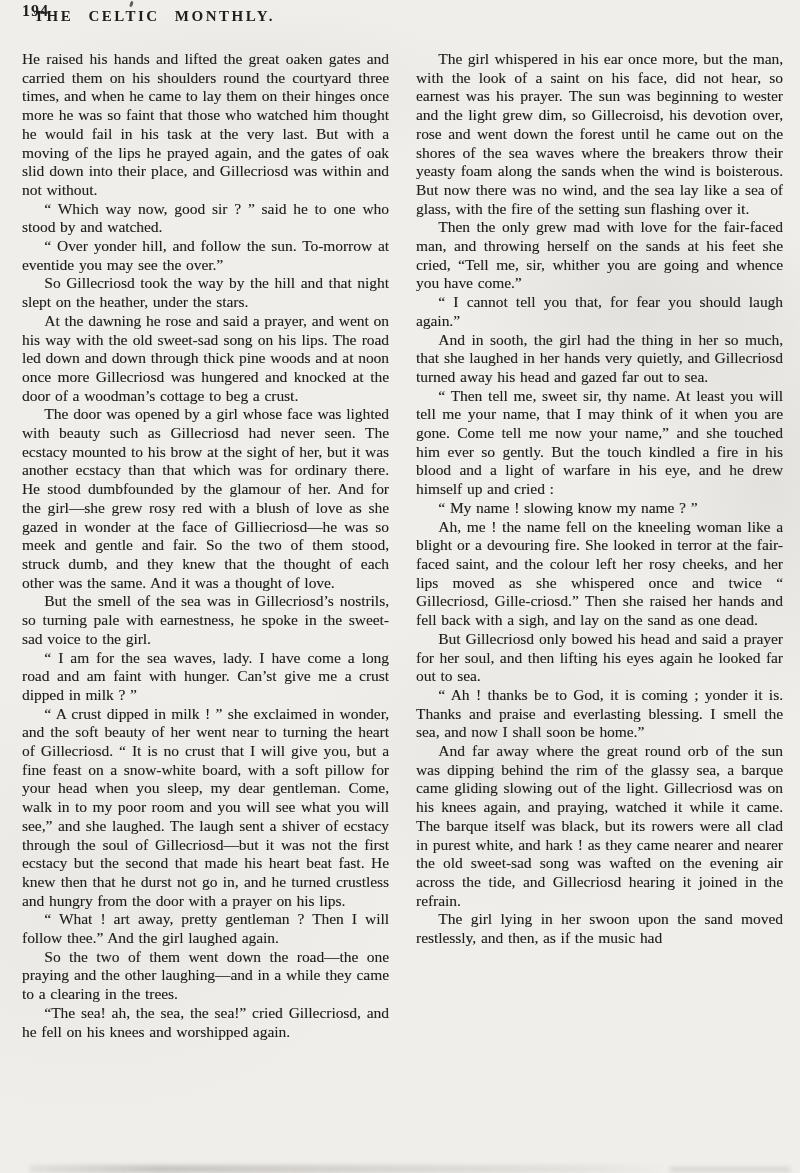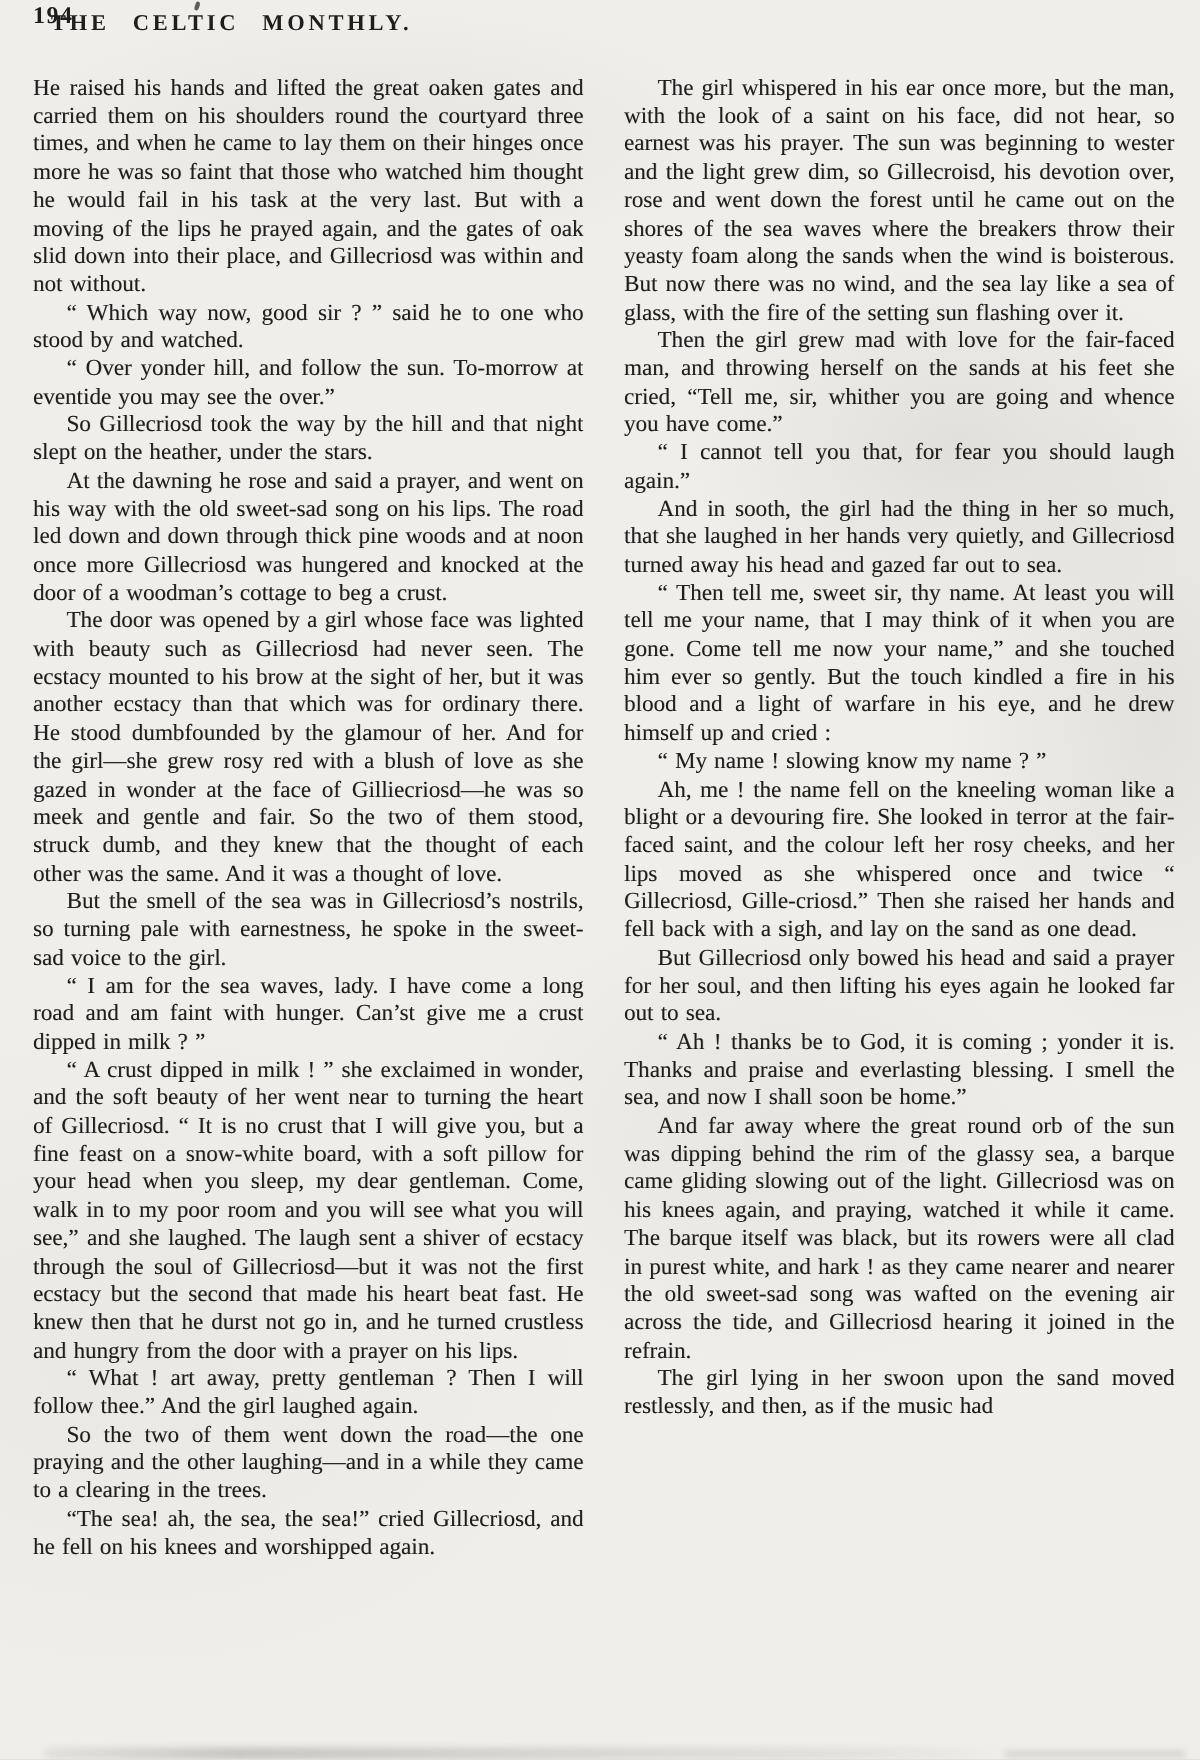--- a/index.html
+++ b/index.html
@@ -108,21 +108,21 @@
         <p class="para indent">The door was opened by a girl whose face was lighted with beauty such as Gillecriosd had never seen.  The ecstacy mounted to his brow at the sight of her, but it was another ecstacy than that which was for ordinary there.  He stood dumbfounded by the glamour of her.  And for the girl—she grew rosy red with a blush of love as she gazed in wonder at the face of Gilliecriosd—he was so meek and gentle and fair.  So the two of them stood, struck dumb, and they knew that the thought of each other was the same.  And it was a thought of love.</p>
         <p class="para indent">But the smell of the sea was in Gillecriosd’s nostrils, so turning pale with earnestness, he spoke in the sweet-sad voice to the girl.</p>
         <p class="para indent">“ I am for the sea waves, lady.  I have come a long road and am faint with hunger.  Can’st give me a crust dipped in milk ? ”</p>
         <p class="para indent">“ A crust dipped in milk ! ” she exclaimed in wonder, and the soft beauty of her went near to turning the heart of Gillecriosd.  “ It is no crust that I will give you, but a fine feast on a snow-white board, with a soft pillow for your head when you sleep, my dear gentleman.  Come, walk in to my poor room and you will see what you will see,” and she laughed.  The laugh sent a shiver of ecstacy through the soul of Gillecriosd—but it was not the first ecstacy but the second that made his heart beat fast.  He knew then that he durst not go in, and he turned crustless and hungry from the door with a prayer on his lips.</p>
         <p class="para indent">“ What ! art away, pretty gentleman ?  Then I will follow thee.”  And the girl laughed again.</p>
         <p class="para indent">So the two of them went down the road—the one praying and the other laughing—and in a while they came to a clearing in the trees.</p>
         <p class="para indent">“The sea! ah, the sea, the sea!” cried Gillecriosd, and he fell on his knees and worshipped again.</p>
       </div>
     <div class="column">
         <p class="para indent">The girl whispered in his ear once more, but the man, with the look of a saint on his face, did not hear, so earnest was his prayer.  The sun was beginning to wester and the light grew dim, so Gillecroisd, his devotion over, rose and went down the forest until he came out on the shores of the sea waves where the breakers throw their yeasty foam along the sands when the wind is boisterous.  But now there was no wind, and the sea lay like a sea of glass, with the fire of the setting sun flashing over it.</p>
-        <p class="para indent">Then the girl grew mad with love for the fair-faced man, and throwing herself on the sands at his feet she cried, “Tell me, sir, whither you are going and whence you have come.”</p>
+        <p class="para indent">Then the only grew mad with love for the fair-faced man, and throwing herself on the sands at his feet she cried, “Tell me, sir, whither you are going and whence you have come.”</p>
         <p class="para indent">“ I cannot tell you that, for fear you should laugh again.”</p>
         <p class="para indent">And in sooth, the girl had the thing in her so much, that she laughed in her hands very quietly, and Gillecriosd turned away his head and gazed far out to sea.</p>
         <p class="para indent">“ Then tell me, sweet sir, thy name.  At least you will tell me your name, that I may think of it when you are gone.  Come tell me now your name,” and she touched him ever so gently.  But the touch kindled a fire in his blood and a light of warfare in his eye, and he drew himself up and cried :</p>
         <p class="para indent">“ My name !  slowing know my name ? ”</p>
         <p class="para indent">Ah, me !  the name fell on the kneeling woman like a blight or a devouring fire.  She looked in terror at the fair-faced saint, and the colour left her rosy cheeks, and her lips moved as she whispered once and twice “ Gillecriosd, Gille-criosd.”  Then she raised her hands and fell back with a sigh, and lay on the sand as one dead.</p>
         <p class="para indent">But Gillecriosd only bowed his head and said a prayer for her soul, and then lifting his eyes again he looked far out to sea.</p>
         <p class="para indent">“ Ah ! thanks be to God, it is coming ; yonder it is.  Thanks and praise and everlasting blessing. I smell the sea, and now I shall soon be home.”</p>
         <p class="para indent">And far away where the great round orb of the sun was dipping behind the rim of the glassy sea, a barque came gliding slowing out of the light.  Gillecriosd was on his knees again, and praying, watched it while it came. The barque itself was black, but its rowers were all clad in purest white, and hark ! as they came nearer and nearer the old sweet-sad song was wafted on the evening air across the tide, and Gillecriosd hearing it joined in the refrain.</p>
         <p class="para indent">The girl lying in her swoon upon the sand moved restlessly, and then, as if the music had</p>
       </div>

